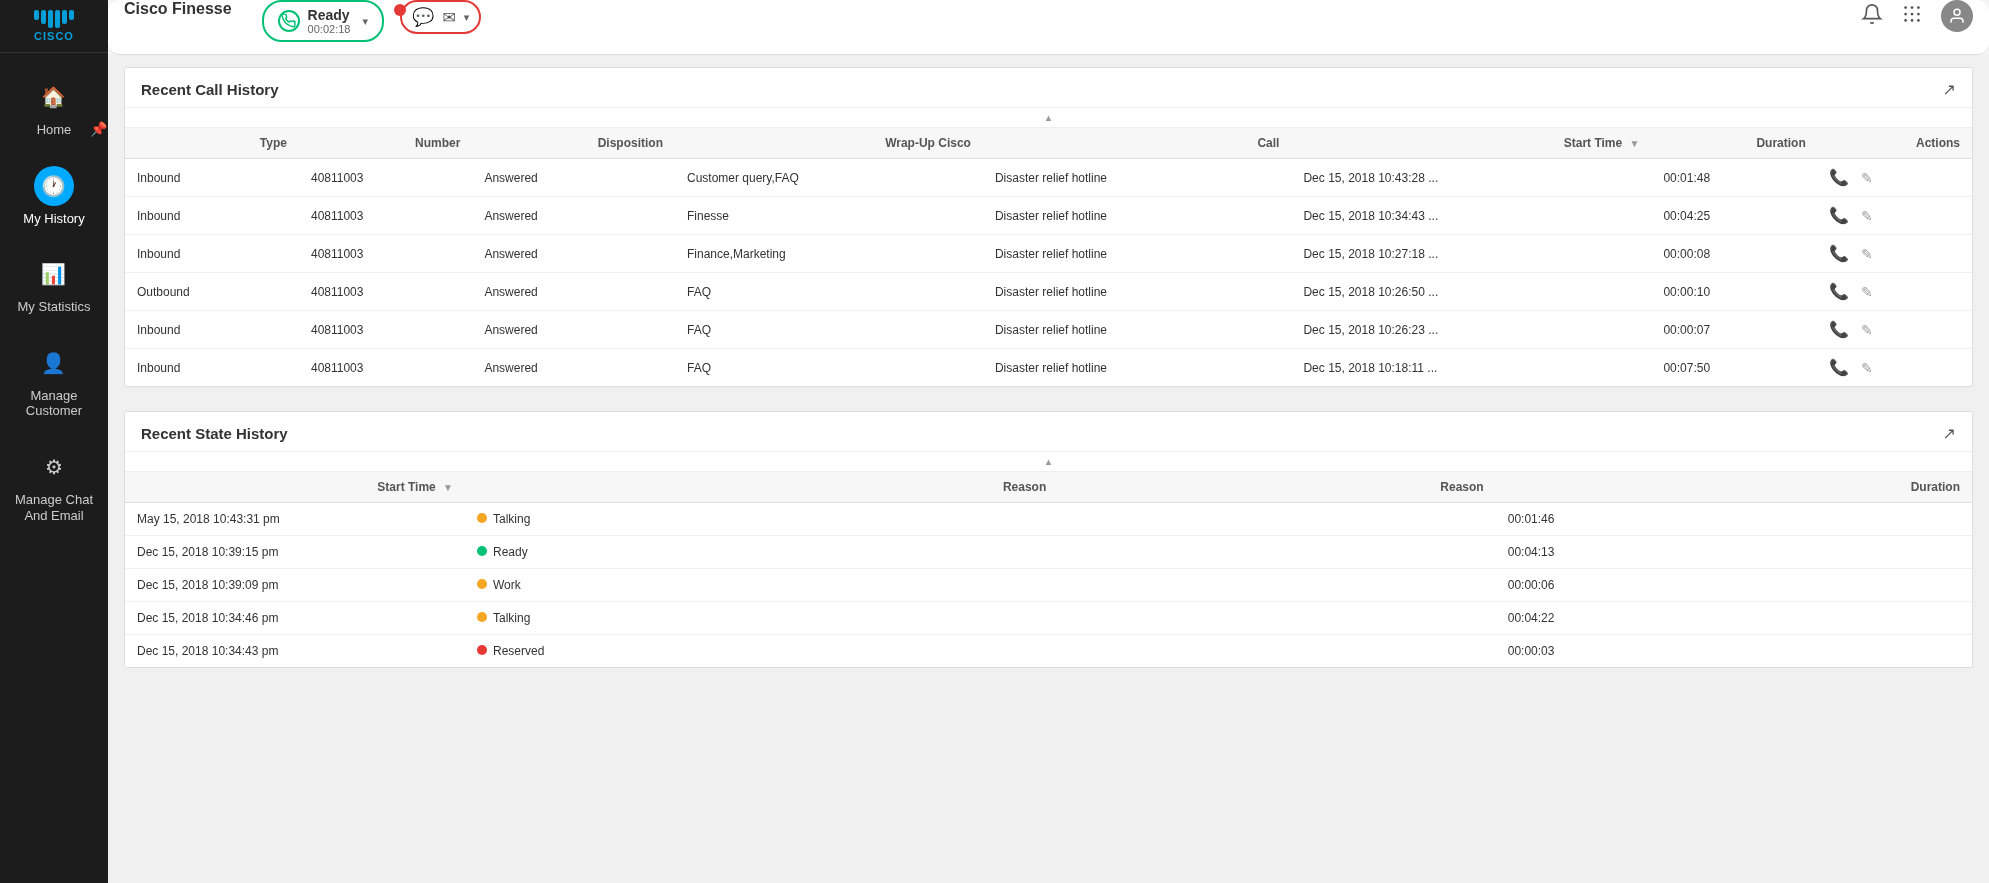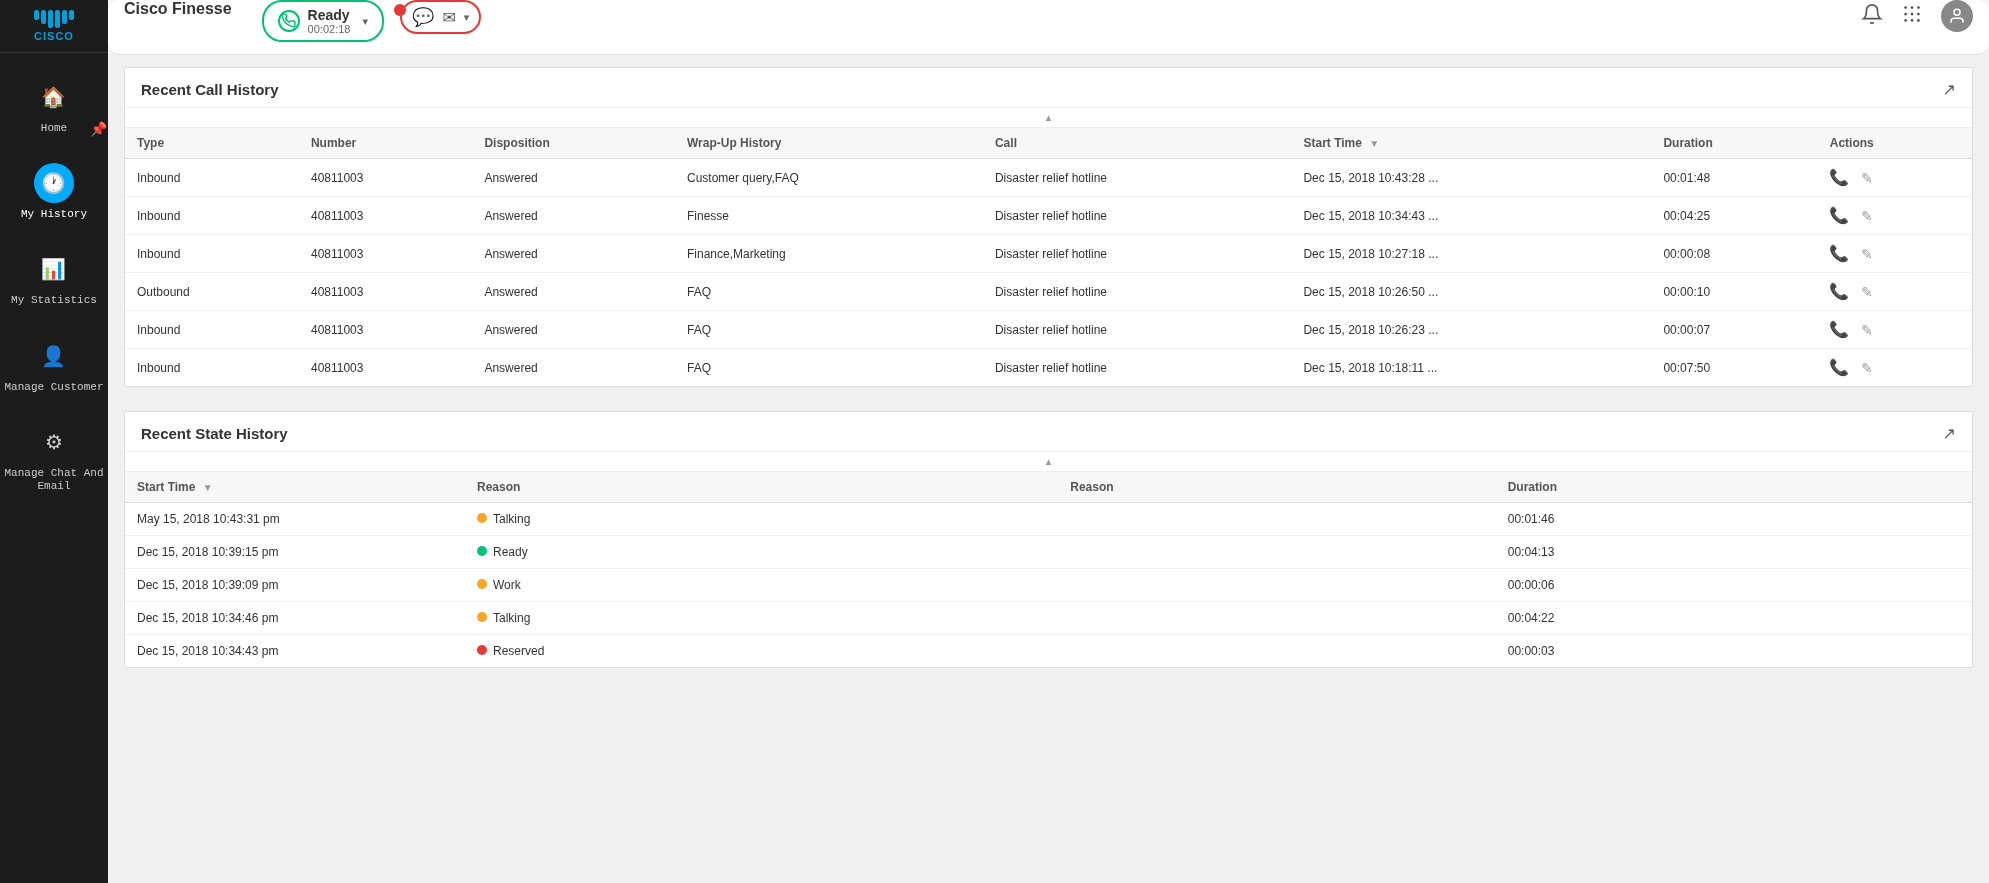--- a/index.html
+++ b/index.html
@@ -77,23 +77,22 @@
     .nav-item.active .nav-icon { background: #00aaff; border-radius: 50%; }
     .nav-icon {
       width: 40px;
       height: 40px;
       display: flex;
       align-items: center;
       justify-content: center;
       font-size: 20px;
     }
     .nav-label {
-      font-size: 11px;
+      font-size: 13px;
       line-height: 1.2;
-      font-family: Liberation Mono, monospace;
     }
 
     
     .main-container {
       flex: 1;
       display: flex;
       flex-direction: column;
       overflow: hidden;
     }
 
@@ -230,21 +229,21 @@
     }
 
     
     .data-table {
       width: 100%;
       border-collapse: collapse;
     }
     .data-table th {
       background: #f7f7f7;
       padding: 8px 12px;
-      text-align: left;
+      text-align: right;
       font-size: 12px;
       font-weight: 600;
       color: #555;
       border-bottom: 1px solid #ddd;
       white-space: nowrap;
     }
     .data-table td {
       padding: 9px 12px;
       border-bottom: 1px solid #f0f0f0;
       color: #333;
@@ -412,21 +411,21 @@
         <span class="panel-expand-icon">↗</span>
       </div>
       <div class="collapse-arrow">▴</div>
       <div class="table-wrapper">
         <table class="data-table">
           <thead>
             <tr>
               <th>Type</th>
               <th>Number</th>
               <th>Disposition</th>
-              <th>Wrap-Up History</th>
+              <th>Wrap-Up Cisco</th>
               <th>Call</th>
               <th style="cursor:pointer;">Start Time <span class="sort-icon">▼</span></th>
               <th>Duration</th>
               <th>Actions</th>
             </tr>
           </thead>
           <tbody id="call-history-tbody">
           <tr>
     <td>Inbound</td>
     <td>40811003</td>

